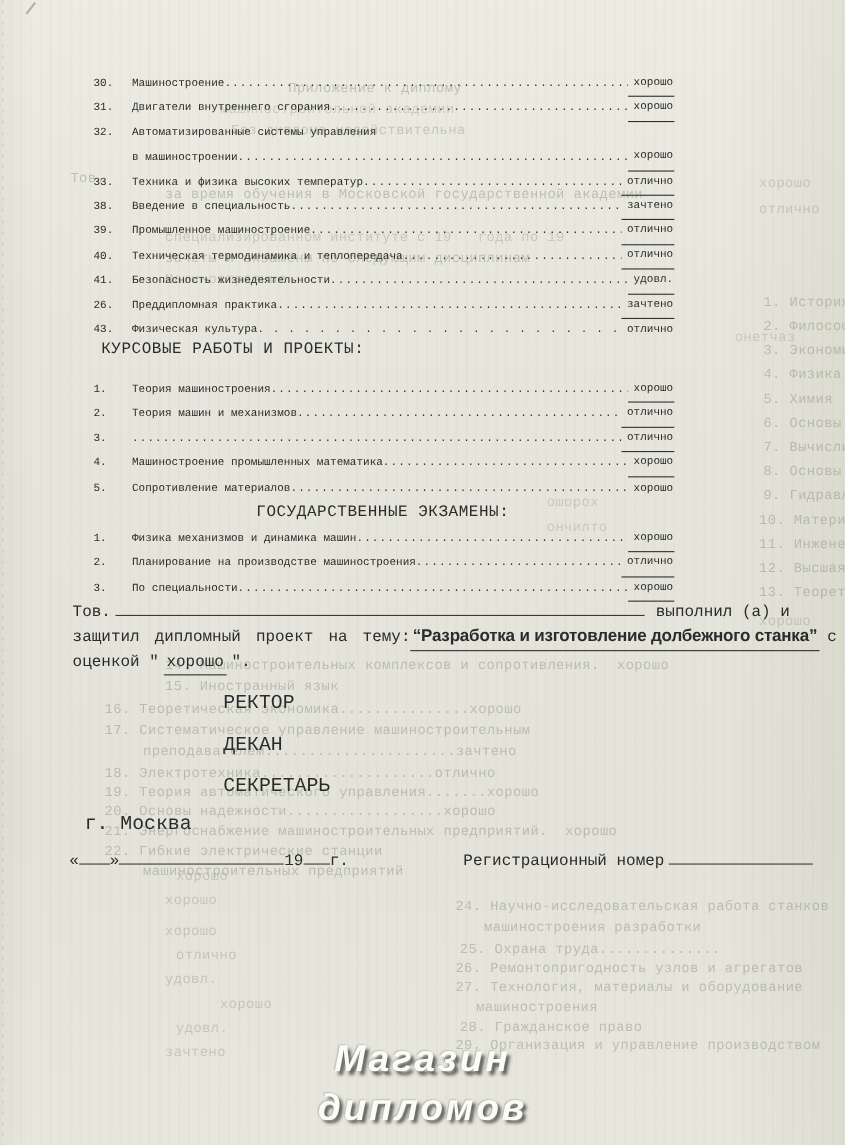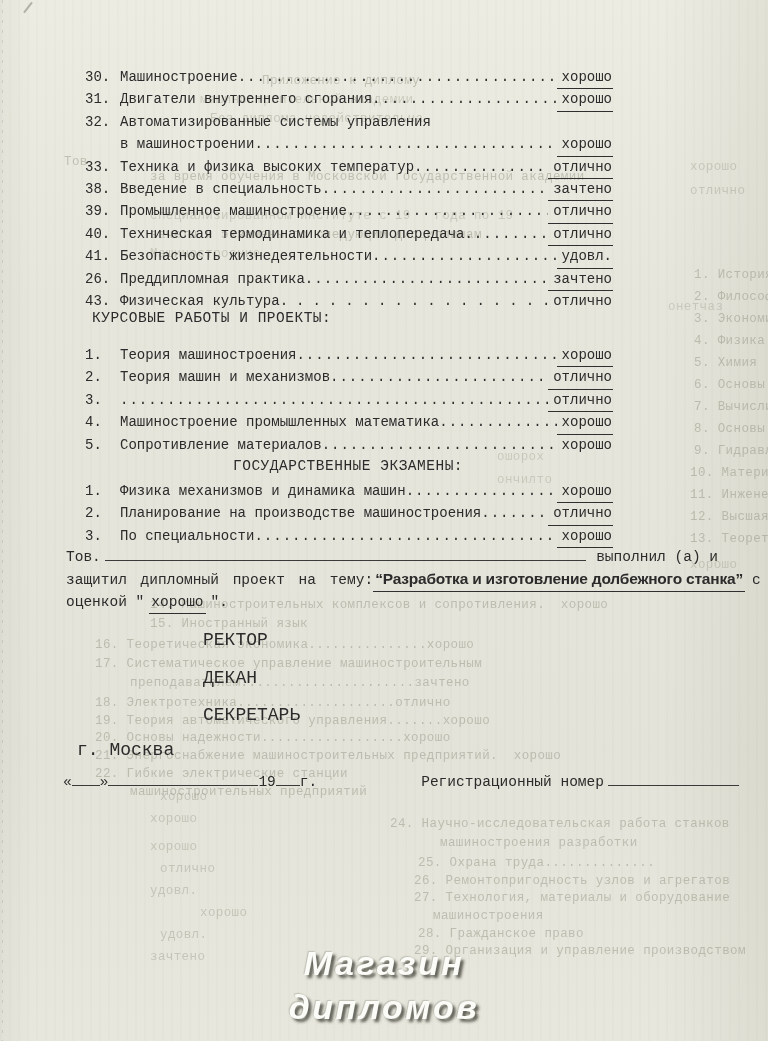--- a/index.html
+++ b/index.html
@@ -21,21 +21,21 @@
   }
   .scratch{position:absolute;left:27px;top:1px;width:2px;height:13px;background:#6a6a62;
     opacity:.45;transform:rotate(38deg);z-index:6;}
   
   .bleed-layer{position:absolute;inset:0;z-index:1;}
   .bleed{position:absolute;font-size:12.5px;color:#7e8570;opacity:.40;white-space:pre;
     filter:blur(.45px);letter-spacing:.4px;line-height:14px;}
   
   .abs{position:absolute;z-index:2;}
   .list{width:528px;}
-  .row{display:flex;align-items:flex-start;height:22.4px;line-height:22.4px;font-size:14px;white-space:nowrap;}
+  .row{display:flex;align-items:flex-end;height:22.4px;line-height:22.4px;font-size:10px;white-space:nowrap;}
   .num{white-space:pre;min-width:26px;margin-right:9px;}
   .nm{white-space:pre;}
   .leader{flex:1 1 auto;overflow:hidden;white-space:nowrap;letter-spacing:1px;color:#2e2e2e;}
   .leader.spaced{letter-spacing:8px;}
   .grade{white-space:pre;padding:0 1px 0 5px;}
   .grade.u{border-bottom:1.3px solid #2f2f2f;}
   .heading{font-size:14.5px;letter-spacing:.5px;white-space:pre;}
   
   .statement{width:652px;font-size:14.5px;}
   .st-line{display:flex;align-items:baseline;height:22.3px;line-height:22.3px;white-space:pre;}
@@ -98,21 +98,21 @@
       <span class="bleed" style="left: 95px; top: 657px;">17. Систематическое управление машиностроительным</span>
       <span class="bleed" style="left: 130px; top: 676px;">преподавателем......................зачтено</span>
       <span class="bleed" style="left: 95px; top: 696px;">18. Электротехника....................отлично</span>
       <span class="bleed" style="left: 95px; top: 714px;">19. Теория автоматического управления.......хорошо</span>
       <span class="bleed" style="left: 95px; top: 731px;">20. Основы надежности..................хорошо</span>
       <span class="bleed" style="left: 95px; top: 749px;">21. Энергоснабжение машиностроительных предприятий.  хорошо</span>
       <span class="bleed" style="left: 95px; top: 767px;">22. Гибкие электрические станции</span>
       <span class="bleed" style="left: 130px; top: 785px;">машиностроительных предприятий</span>
       <span class="bleed" style="left: 160px; top: 790px; opacity: 0.32;">хорошо</span>
       <span class="bleed" style="left: 150px; top: 812px; opacity: 0.32;">хорошо</span>
-      <span class="bleed" style="left: 390px; top: 817px;">24. Научно-исследовательская работа станков</span>
+      <span class="bleed" style="left: 414px; top: 817px;">24. Научно-исследовательская работа станков</span>
       <span class="bleed" style="left: 440px; top: 836px;">машиностроения разработки</span>
       <span class="bleed" style="left: 418px; top: 856px;">25. Охрана труда..............</span>
       <span class="bleed" style="left: 414px; top: 874px;">26. Ремонтопригодность узлов и агрегатов</span>
       <span class="bleed" style="left: 414px; top: 891px;">27. Технология, материалы и оборудование</span>
       <span class="bleed" style="left: 433px; top: 909px;">машиностроения</span>
       <span class="bleed" style="left: 418px; top: 927px;">28. Гражданское право</span>
       <span class="bleed" style="left: 414px; top: 944px;">29. Организация и управление производством</span>
       <span class="bleed" style="left: 150px; top: 840px; opacity: 0.32;">хорошо</span>
       <span class="bleed" style="left: 160px; top: 862px; opacity: 0.32;">отлично</span>
       <span class="bleed" style="left: 150px; top: 884px; opacity: 0.32;">удовл.</span>

